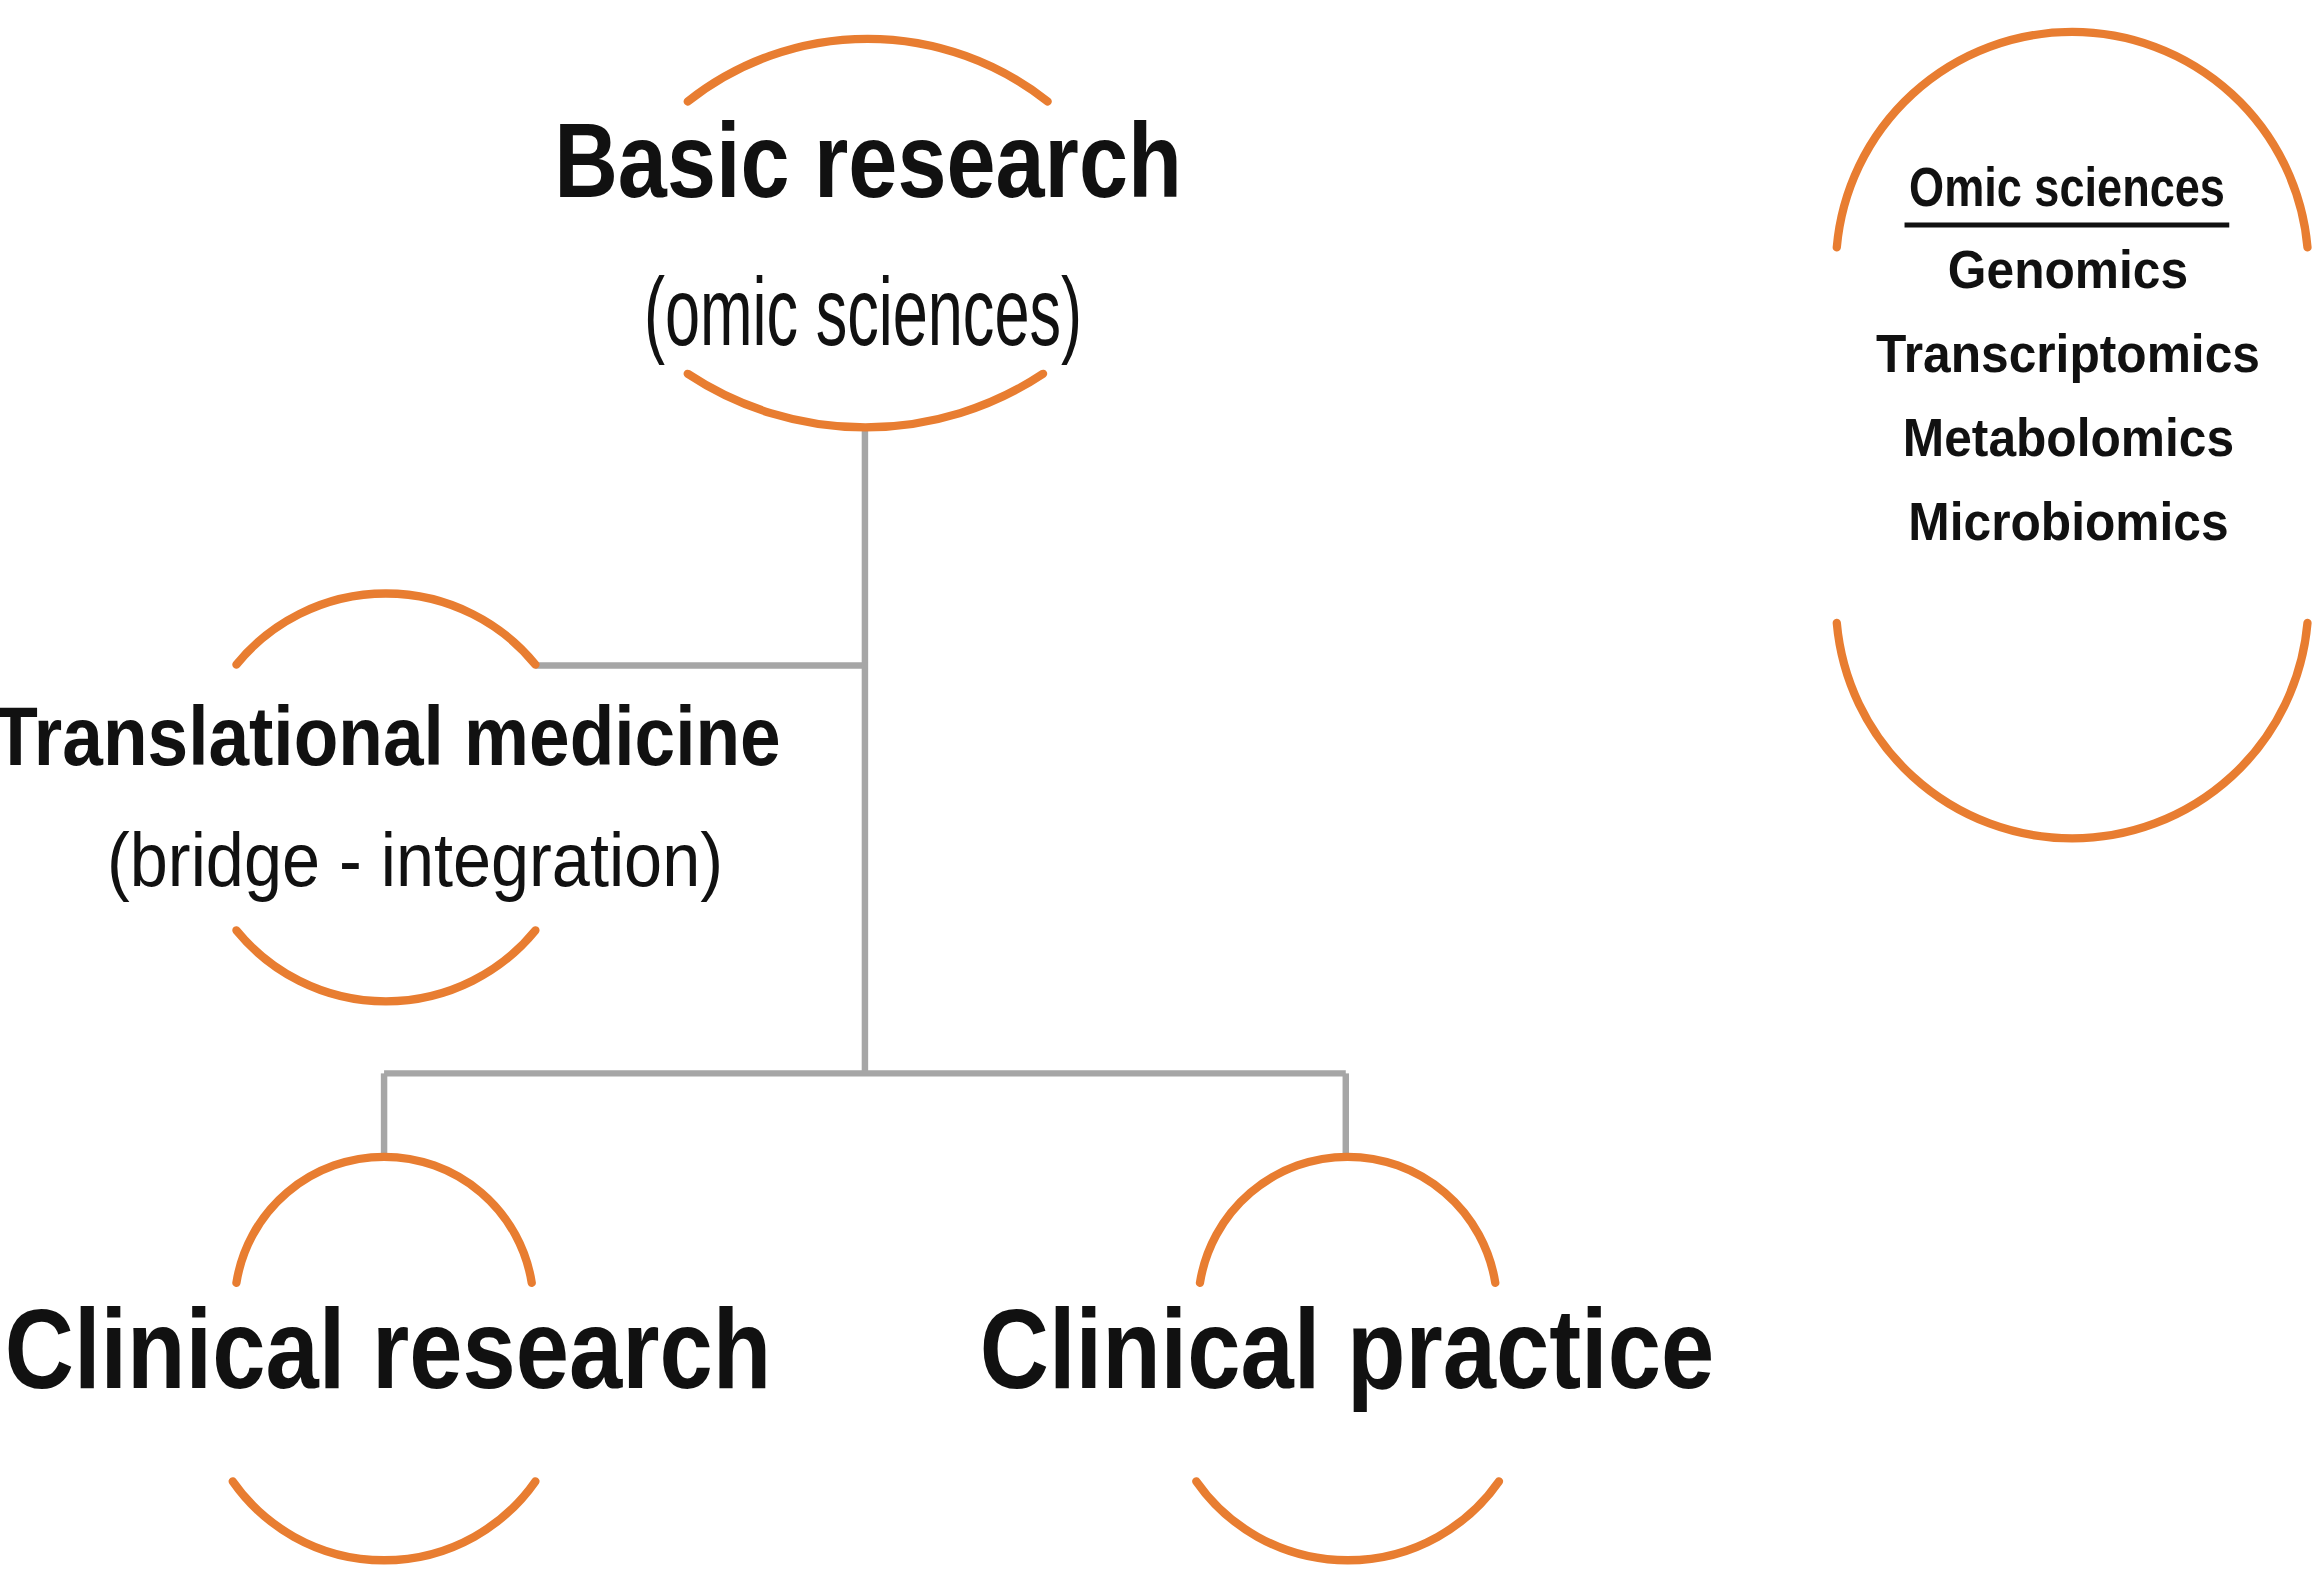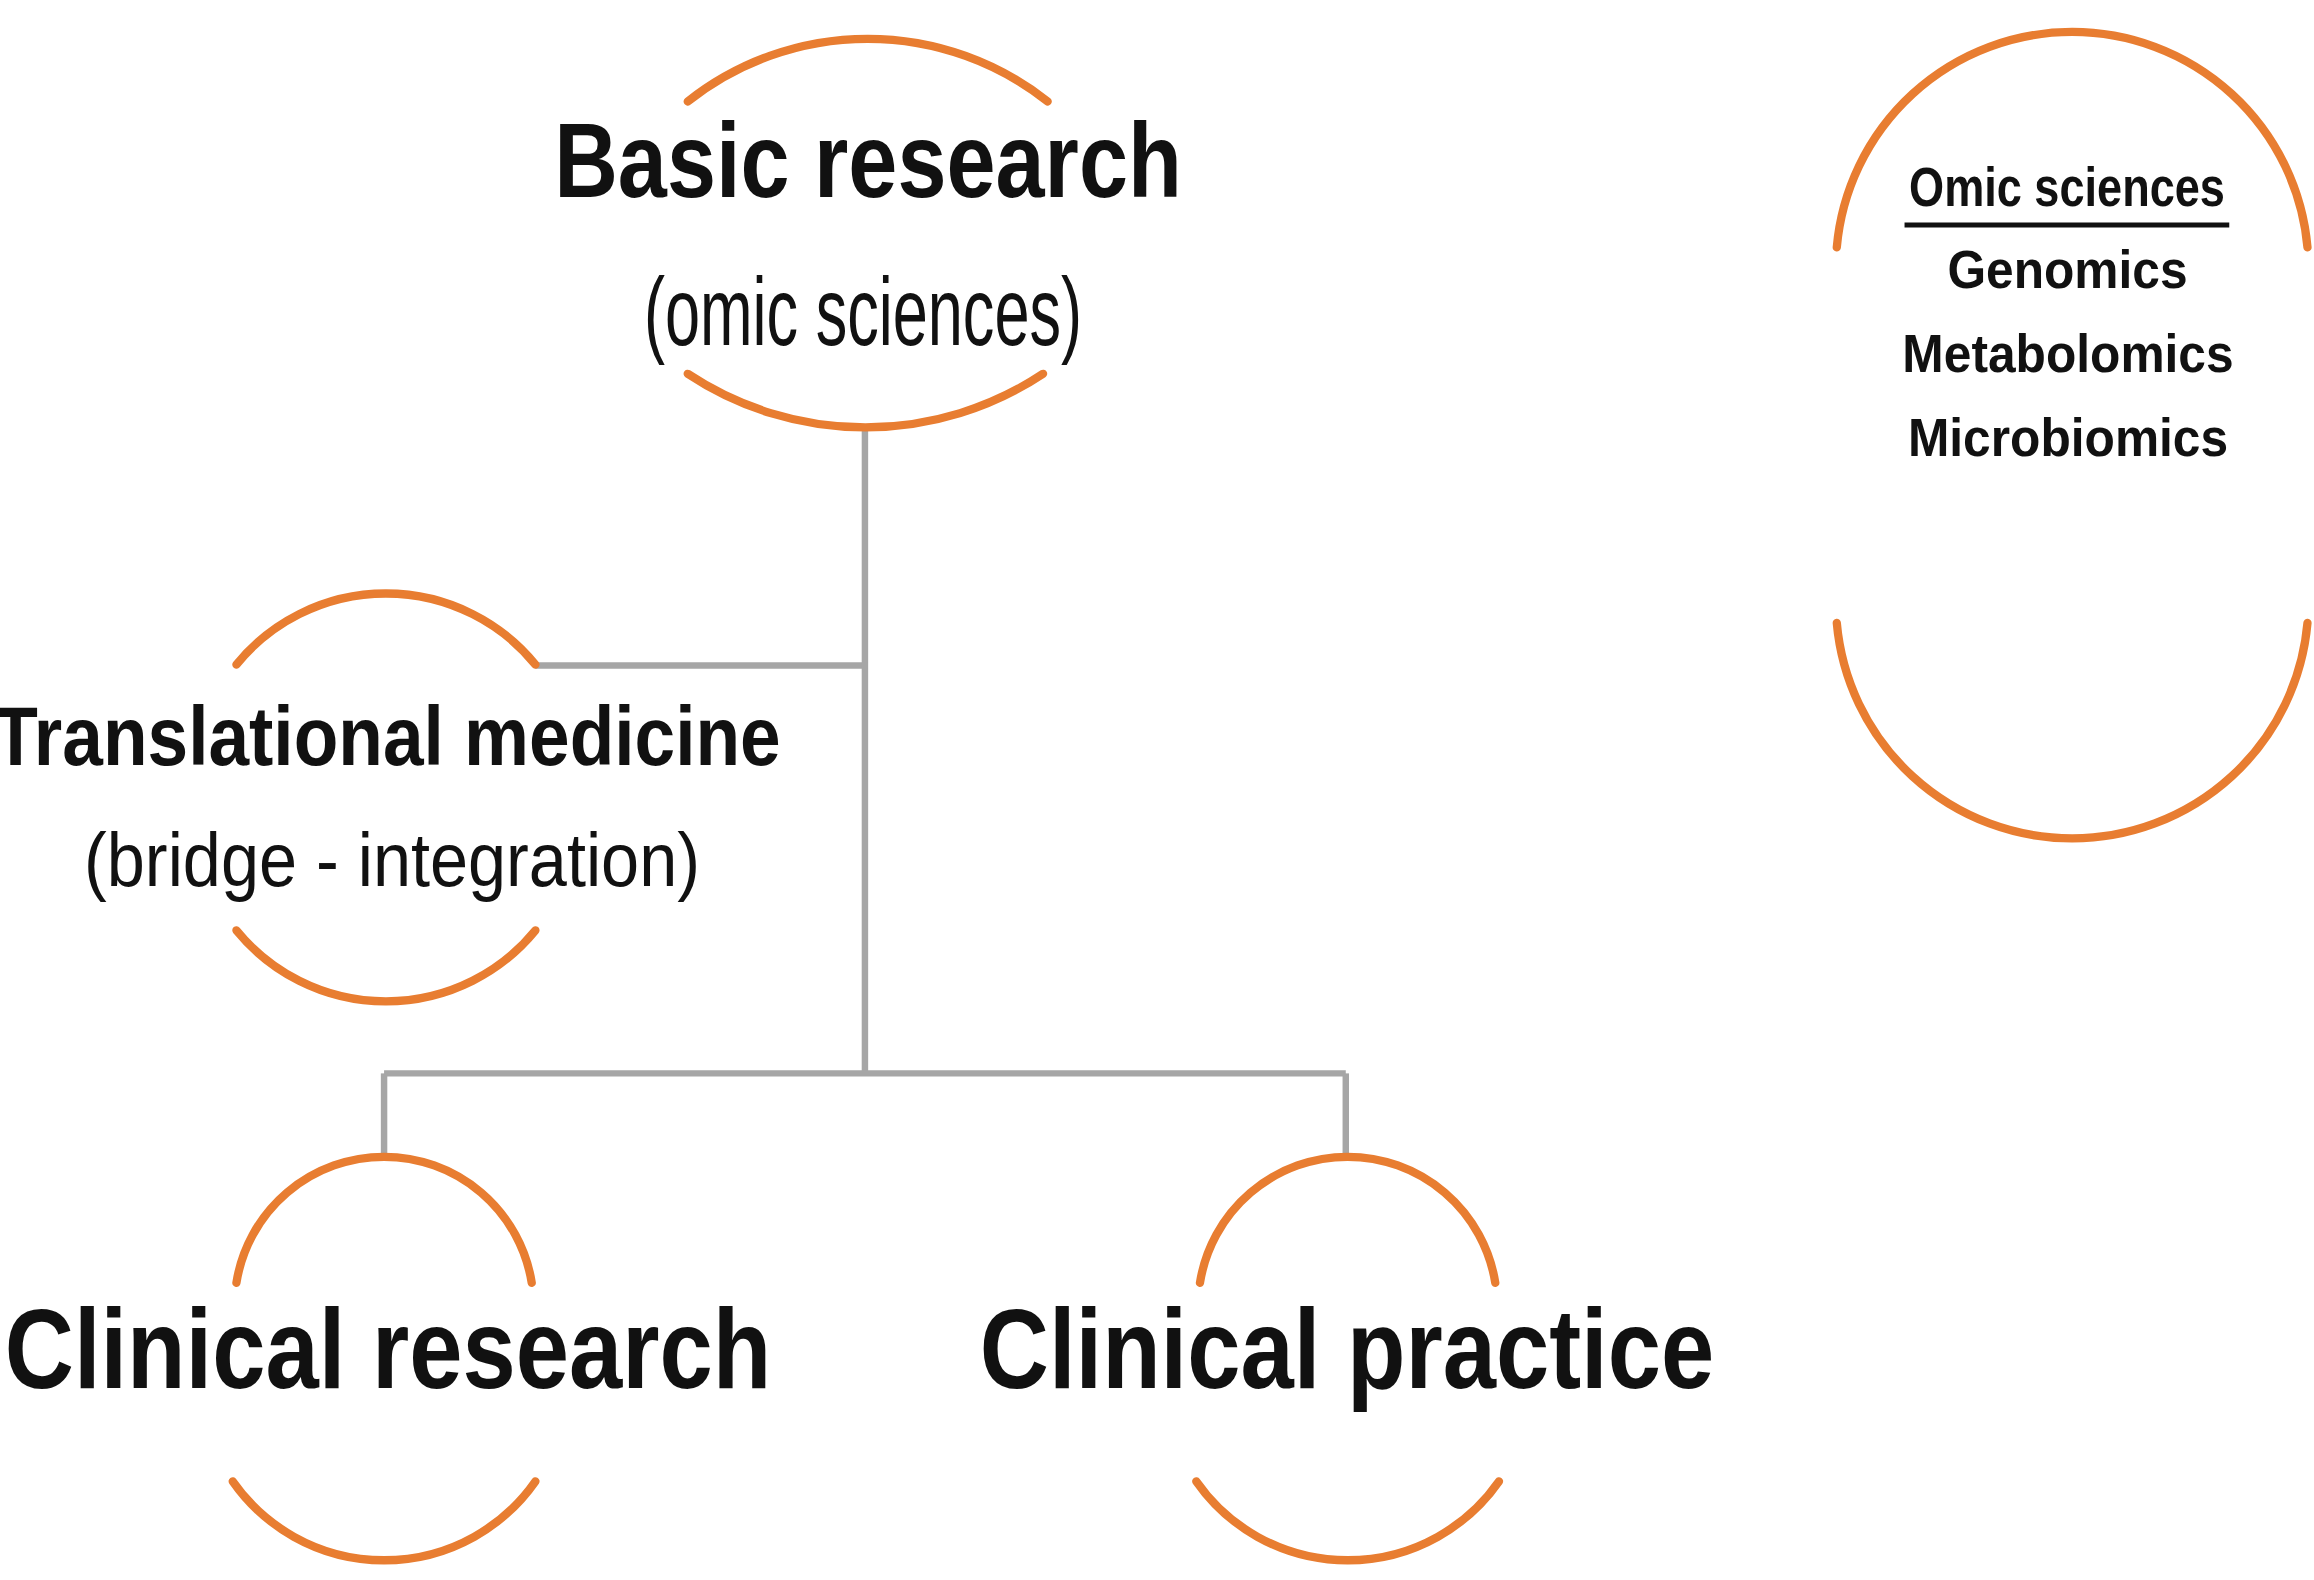--- a/index.html
+++ b/index.html
@@ -31,21 +31,21 @@
   .title-bold{font-weight:bold;}
   .subtitle-italic{font-weight:400;}
 
   .basic-title{left:868px;top:161px;font-size:105px;}
   .basic-title .squeeze{--sx:0.84;}
   .basic-sub{left:863px;top:312px;font-size:97px;}
   .basic-sub .squeeze{--sx:0.65;}
 
   .trans-title{left:387px;top:737px;font-size:83px;}
   .trans-title .squeeze{--sx:0.88;}
-  .trans-sub{left:392px;top:860px;font-size:76px;}
+  .trans-sub{left:415px;top:860px;font-size:76px;}
   .trans-sub .squeeze{--sx:0.90;}
 
   .clinres-title{left:388px;top:1349px;font-size:114px;}
   .clinres-title .squeeze{--sx:0.84;}
   .clinprac-title{left:1347px;top:1349px;font-size:114px;}
   .clinprac-title .squeeze{--sx:0.84;}
 
   .omic-heading{left:2067px;top:192px;font-size:55px;font-weight:bold;}
   .omic-heading .squeeze{--sx:0.82;border-bottom:5.5px solid #111111;padding:0 5.5px 5.5px 5.5px;}
 
@@ -115,20 +115,23 @@
   </div>
 
   <div class="label omic-heading">
     <span class="squeeze">Omic sciences</span>
   </div>
   <div class="omic-list">
       <div class="omic-row">
         <span class="squeeze">Genomics</span>
       </div>
       <div class="omic-row">
+        <span class="squeeze">Transcriptomics</span>
+      </div>
+      <div class="omic-row">
         <span class="squeeze">Metabolomics</span>
       </div>
       <div class="omic-row">
         <span class="squeeze">Microbiomics</span>
       </div>
     </div>
 
 </div>
 
 

